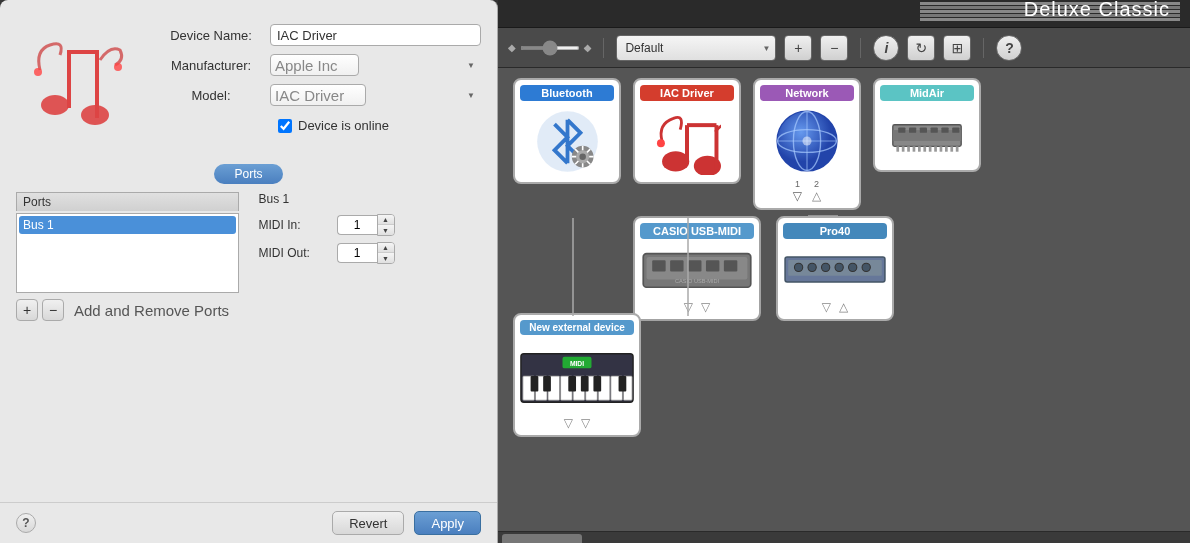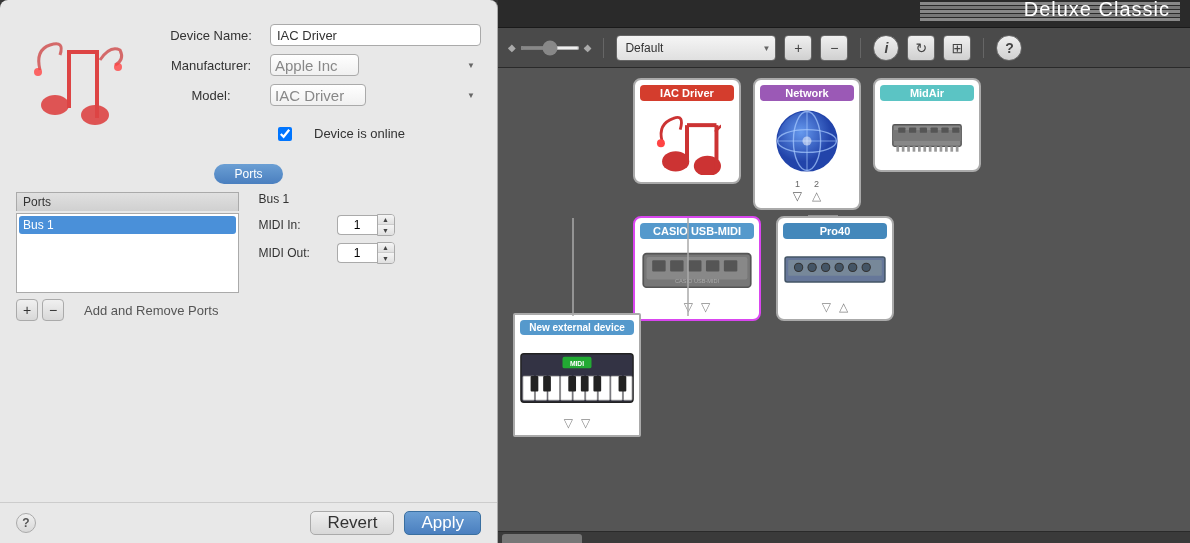--- a/index.html
+++ b/index.html
@@ -150,22 +150,22 @@
       top: 50%;
       transform: translateY(-50%);
       color: #666;
       pointer-events: none;
     }
 
     .checkbox-row {
       display: flex;
       align-items: center;
       padding-left: 118px;
-      gap: 22px;
-      margin-top: 12px;
+      gap: 6px;
+      margin-top: 4px;
     }
 
     .checkbox-row input[type="checkbox"] {
       width: 14px;
       height: 14px;
     }
 
     .checkbox-label {
       font-size: 13px;
       color: #333;
@@ -254,23 +254,23 @@
       border-radius: 4px;
       display: flex;
       align-items: center;
       justify-content: center;
       cursor: pointer;
       font-size: 14px;
       color: #333;
     }
 
     .add-remove-label {
-      font-size: 13px;
+      font-size: 15px;
       color: #555;
-      margin-left: 16px;
+      margin-left: 6px;
     }
 
     .connectors-section {
       flex: 1;
     }
 
     .connectors-title {
       font-size: 13px;
       color: #333;
       font-weight: 500;
@@ -361,21 +361,21 @@
       cursor: pointer;
       margin-right: auto;
     }
 
     .action-btn {
       height: 24px;
       padding: 0 16px;
       border-radius: 5px;
       border: 1px solid #aaa;
       background: linear-gradient(to bottom, #f0f0f0, #d8d8d8);
-      font-size: 17px;
+      font-size: 13px;
       color: #333;
       cursor: pointer;
     }
 
     .action-btn.primary {
       background: linear-gradient(to bottom, #6b9fd4, #4a7fbf);
       border: 1px solid #3a6fa0;
       color: white;
     }
 
@@ -650,20 +650,35 @@
 
     <button class="toolbar-icon-btn">⊞</button>
 
     <div class="toolbar-divider"></div>
 
     <button class="toolbar-icon-btn round" style="font-weight:bold;">?</button>
   </div>
 
   <div class="midi-canvas">
 
+    <div style="position:absolute;top:10px;left:15px;background:white;border-radius:8px;border:2px solid #aaa;width:108px;padding:5px;display:flex;flex-direction:column;align-items:center;">
+      <div style="background:#2d7bd4;color:white;font-size:11px;font-weight:600;padding:2px 6px;border-radius:4px;width:100%;text-align:center;margin-bottom:4px;">Bluetooth</div>
+      <div style="width:72px;height:72px;display:flex;align-items:center;justify-content:center;">
+
+        <svg viewBox="0 0 60 60" width="65" height="65">
+          <circle cx="30" cy="30" r="28" fill="#3377cc" opacity="0.15"></circle>
+          <path d="M30 10 L30 50 M30 10 L42 22 L30 34 L42 46 M30 50 L18 38 L30 26 L18 14" stroke="#3377cc" stroke-width="3.5" fill="none"></path>
+
+          <circle cx="44" cy="44" r="10" fill="#888"></circle>
+          <circle cx="44" cy="44" r="6" fill="#aaa"></circle>
+          <path d="M44 34 L44 38 M44 50 L44 54 M34 44 L38 44 M50 44 L54 44 M37 37 L40 40 M48 48 L51 51 M37 51 L40 48 M48 40 L51 37" stroke="#fff" stroke-width="1.5"></path>
+          <circle cx="44" cy="44" r="3" fill="#666"></circle>
+        </svg>
+      </div>
+    </div>
 
     <div style="position:absolute;top:10px;left:135px;background:white;border-radius:8px;border:2px solid #aaa;width:108px;padding:5px;display:flex;flex-direction:column;align-items:center;">
       <div style="background:#d43d2d;color:white;font-size:11px;font-weight:600;padding:2px 6px;border-radius:4px;width:100%;text-align:center;margin-bottom:4px;">IAC Driver</div>
       <div style="width:72px;height:72px;display:flex;align-items:center;justify-content:center;">
         <svg viewBox="0 0 60 60" width="68" height="68">
           <ellipse cx="20" cy="48" rx="12" ry="9" fill="#cc3333"></ellipse>
           <ellipse cx="48" cy="52" rx="12" ry="9" fill="#cc3333"></ellipse>
           <line x1="30" y1="16" x2="30" y2="50" stroke="#cc3333" stroke-width="3.5"></line>
           <line x1="30" y1="16" x2="56" y2="16" stroke="#cc3333" stroke-width="3.5"></line>
           <line x1="56" y1="16" x2="56" y2="55" stroke="#cc3333" stroke-width="3.5"></line>
@@ -729,21 +744,21 @@
           <rect x="42" y="32" width="3" height="6" fill="#999"></rect>
           <rect x="48" y="32" width="3" height="6" fill="#999"></rect>
           <rect x="54" y="32" width="3" height="6" fill="#999"></rect>
           <rect x="60" y="32" width="3" height="6" fill="#999"></rect>
           <rect x="66" y="32" width="3" height="6" fill="#999"></rect>
           <rect x="72" y="32" width="3" height="6" fill="#999"></rect>
         </svg>
       </div>
     </div>
 
-    <div style="position:absolute;top:148px;left:135px;background:white;border-radius:8px;border:2px solid #d946ef;width:128px;padding:5px;display:flex;flex-direction:column;align-items:center;">
+    <div style="position:absolute;top:148px;left:135px;background:white;border-radius:8px;border:2px solid #a3a3a3;width:128px;padding:5px;display:flex;flex-direction:column;align-items:center;">
       <div style="background:#5599cc;color:white;font-size:11px;font-weight:600;padding:2px 6px;border-radius:4px;width:100%;text-align:center;margin-bottom:4px;">CASIO USB-MIDI</div>
       <div style="width:100%;height:55px;display:flex;align-items:center;justify-content:center;">
 
         <svg viewBox="0 0 100 35" width="112" height="50">
           <rect x="2" y="2" width="96" height="30" rx="3" fill="#777" stroke="#555" stroke-width="1.5"></rect>
           <rect x="5" y="5" width="90" height="20" rx="2" fill="#888"></rect>
 
           <rect x="10" y="8" width="12" height="10" rx="1" fill="#555"></rect>
           <rect x="26" y="8" width="12" height="10" rx="1" fill="#555"></rect>
           <rect x="42" y="8" width="12" height="10" rx="1" fill="#555"></rect>
@@ -773,21 +788,21 @@
           <circle cx="67" cy="14" r="4" fill="#445566" stroke="#333" stroke-width="1"></circle>
           <circle cx="80" cy="14" r="4" fill="#445566" stroke="#333" stroke-width="1"></circle>
         </svg>
       </div>
       <div style="display:flex;gap:8px;margin-top:2px;">
         <span style="font-size:12px;color:#888;">▽</span>
         <span style="font-size:12px;color:#888;">△</span>
       </div>
     </div>
 
-    <div style="position:absolute;top:245px;left:15px;background:white;border-radius:2px;border:2px solid #aaa;width:128px;padding:5px;display:flex;flex-direction:column;align-items:center;">
+    <div style="position:absolute;top:245px;left:15px;background:white;border-radius:8px;border:2px solid #aaa;width:128px;padding:5px;display:flex;flex-direction:column;align-items:center;">
       <div style="background:#5599cc;color:white;font-size:10px;font-weight:600;padding:2px 4px;border-radius:4px;width:100%;text-align:center;margin-bottom:4px;">New external device</div>
       <div style="width:116px;height:75px;display:flex;align-items:flex-end;justify-content:center;overflow:hidden;">
 
         <svg viewBox="0 0 120 60" width="118" height="72">
 
           <rect x="2" y="5" width="116" height="50" rx="3" fill="#334" stroke="#222" stroke-width="1.5"></rect>
 
           <rect x="45" y="8" width="30" height="12" rx="2" fill="#22aa33"></rect>
           <text x="60" y="18" text-anchor="middle" font-size="7" fill="white" font-weight="bold">MIDI</text>
 

